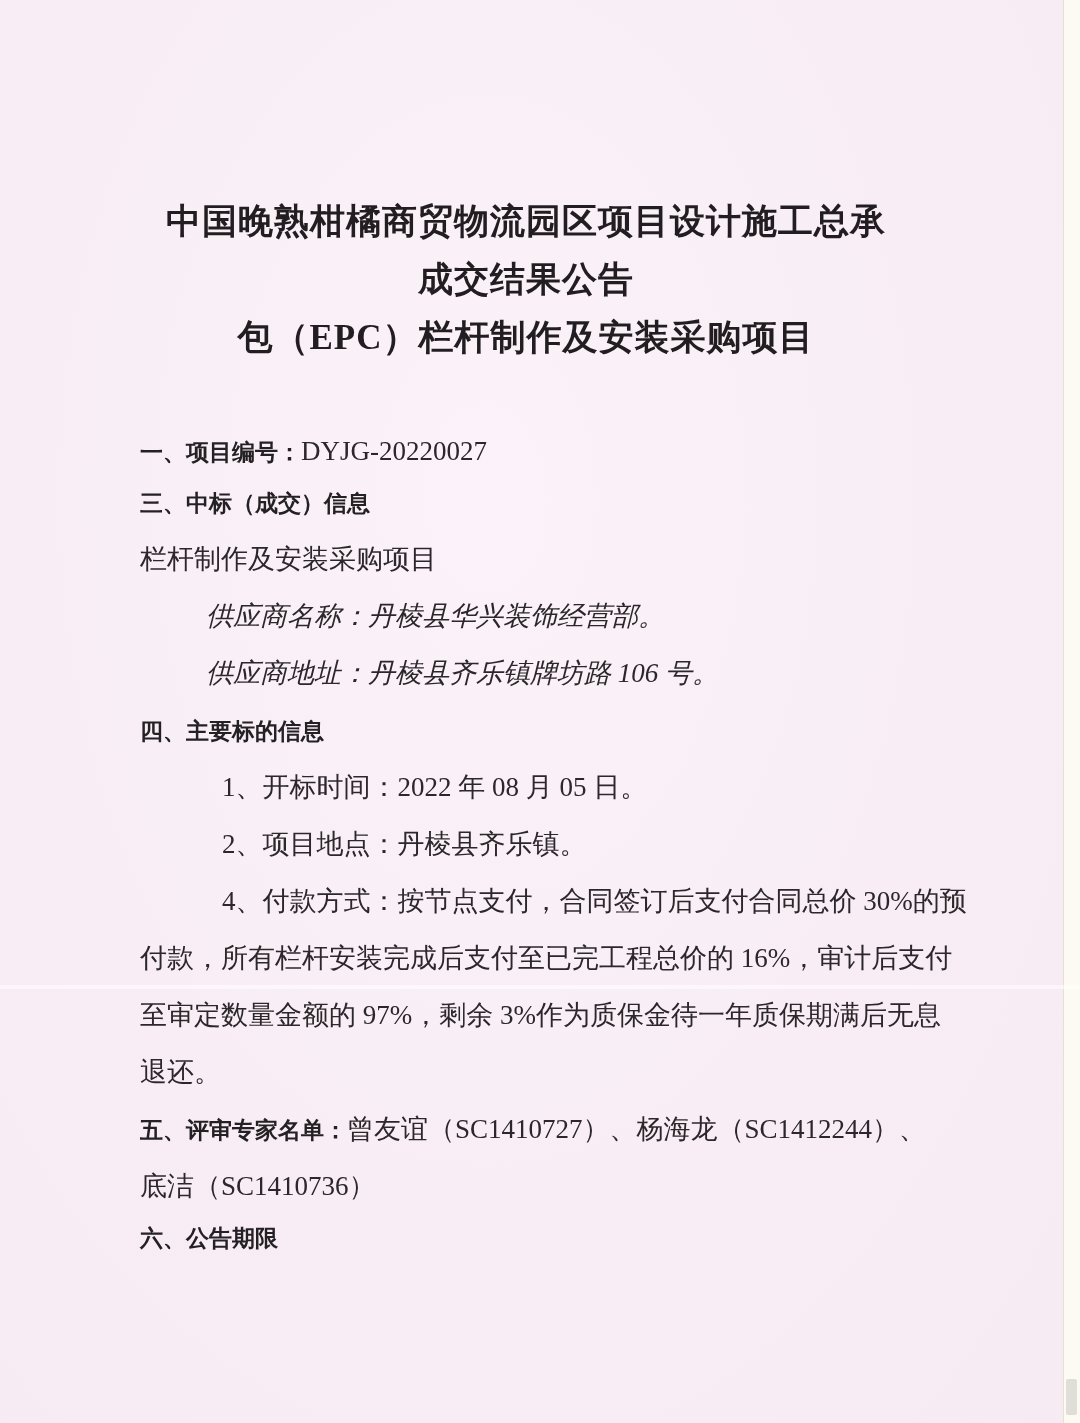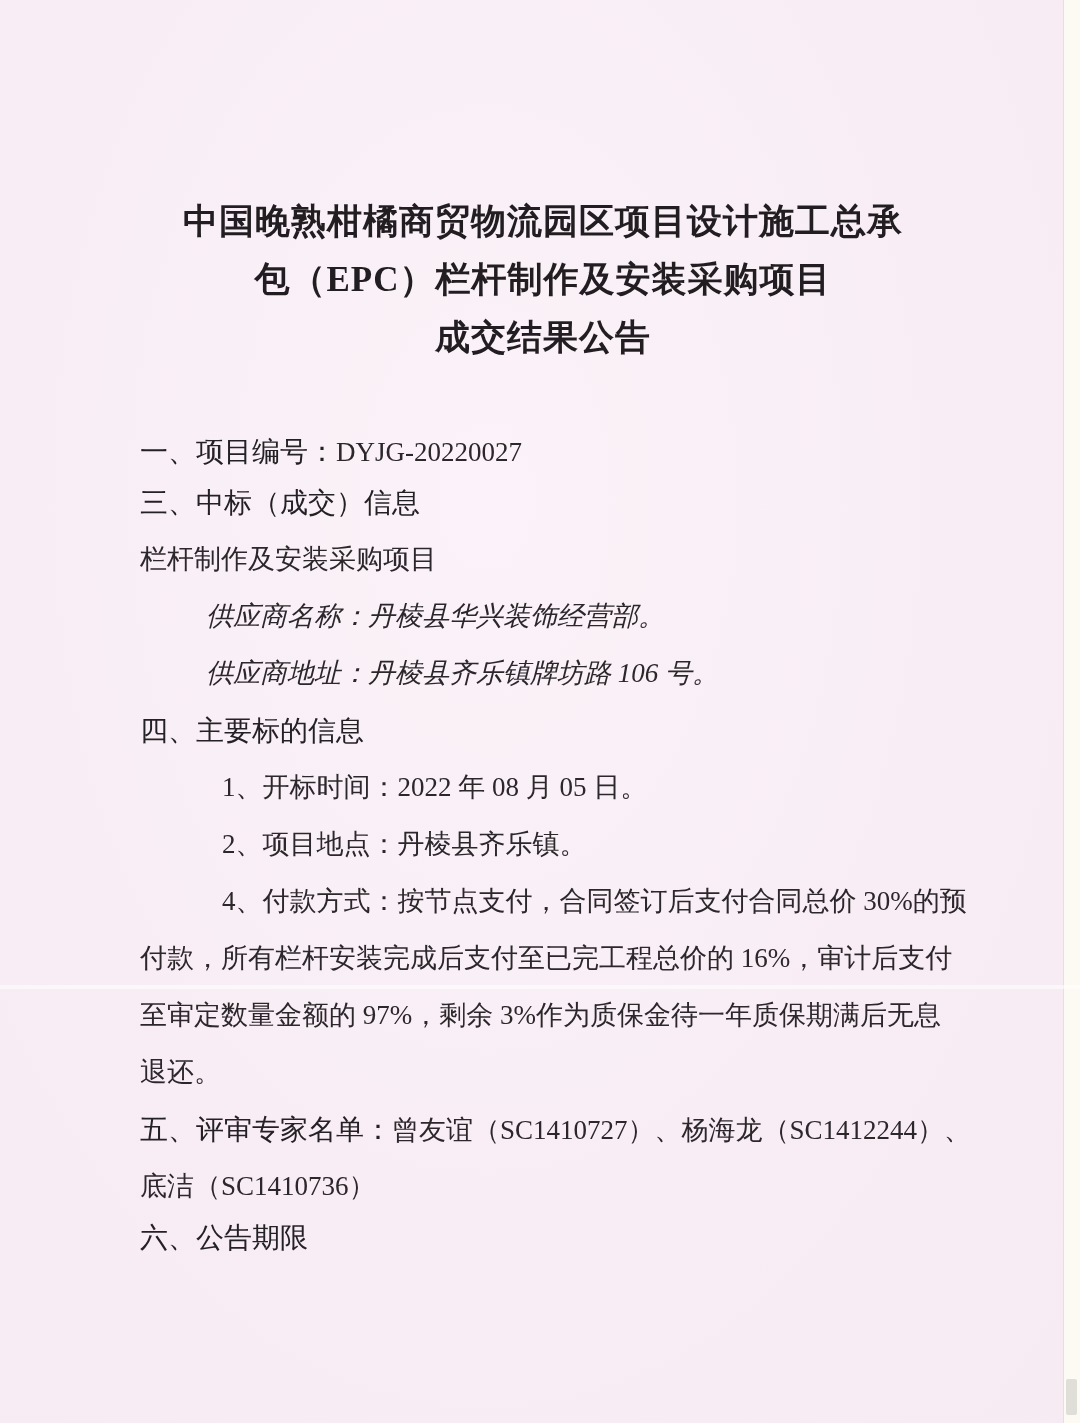--- a/index.html
+++ b/index.html
@@ -22,42 +22,42 @@
     position:absolute;right:3px;bottom:8px;width:11px;height:36px;
     background:rgba(150,150,148,0.28);
     border-radius:2px;
   }
   
   .scan-band{
     position:absolute;left:0;right:0;top:985px;height:4px;
     background:rgba(255,255,255,0.55);
   }
   .title{
-    position:absolute;top:193px;left:83px;width:920px;
+    position:absolute;top:193px;left:66px;width:920px;
     text-align:center;
     font-family:"Liberation Serif","DejaVu Serif",serif;
     font-weight:700;
     font-size:35px;line-height:58px;
     color:#211d20;
     letter-spacing:1px;
   }
   .body-text{
     position:absolute;left:140px;top:423px;width:930px;
   }
   .line{
     height:57px;line-height:57px;
     font-size:27px;
     white-space:nowrap;
     color:#2b272a;
     font-family:"Liberation Serif","DejaVu Serif",serif;
   }
   .line .h{
     font-family:"Liberation Sans","DejaVu Sans",sans-serif;
-    font-weight:400;
-    font-size:28px;
+    font-weight:700;
+    font-size:23px;
     color:#242124;
   }
   .line .t{
     font-family:"Liberation Serif","DejaVu Serif",serif;
   }
   .up6{margin-top:-6px;}
   .ind1{padding-left:66px;font-style:italic;}
   .ind2{padding-left:82px;}
 </style>
 </head>
@@ -65,22 +65,22 @@
 
 <div class="page">
 
   <div class="edge-strip">
     <div class="edge-smudge"></div>
   </div>
   <div class="scan-band"></div>
 
   <div class="title">
     <div>中国晚熟柑橘商贸物流园区项目设计施工总承</div>
+    <div>成交结果公告</div>
     <div>包（EPC）栏杆制作及安装采购项目</div>
-    <div>成交结果公告</div>
   </div>
 
   <div class="body-text">
 
     <div class="line"><span class="h">一、项目编号：</span><span class="t">DYJG-20220027</span></div>
 
 
     <div class="line up6"><span class="h">三、中标（成交）信息</span></div>
 
     <div class="line"><span class="t">栏杆制作及安装采购项目</span></div>

